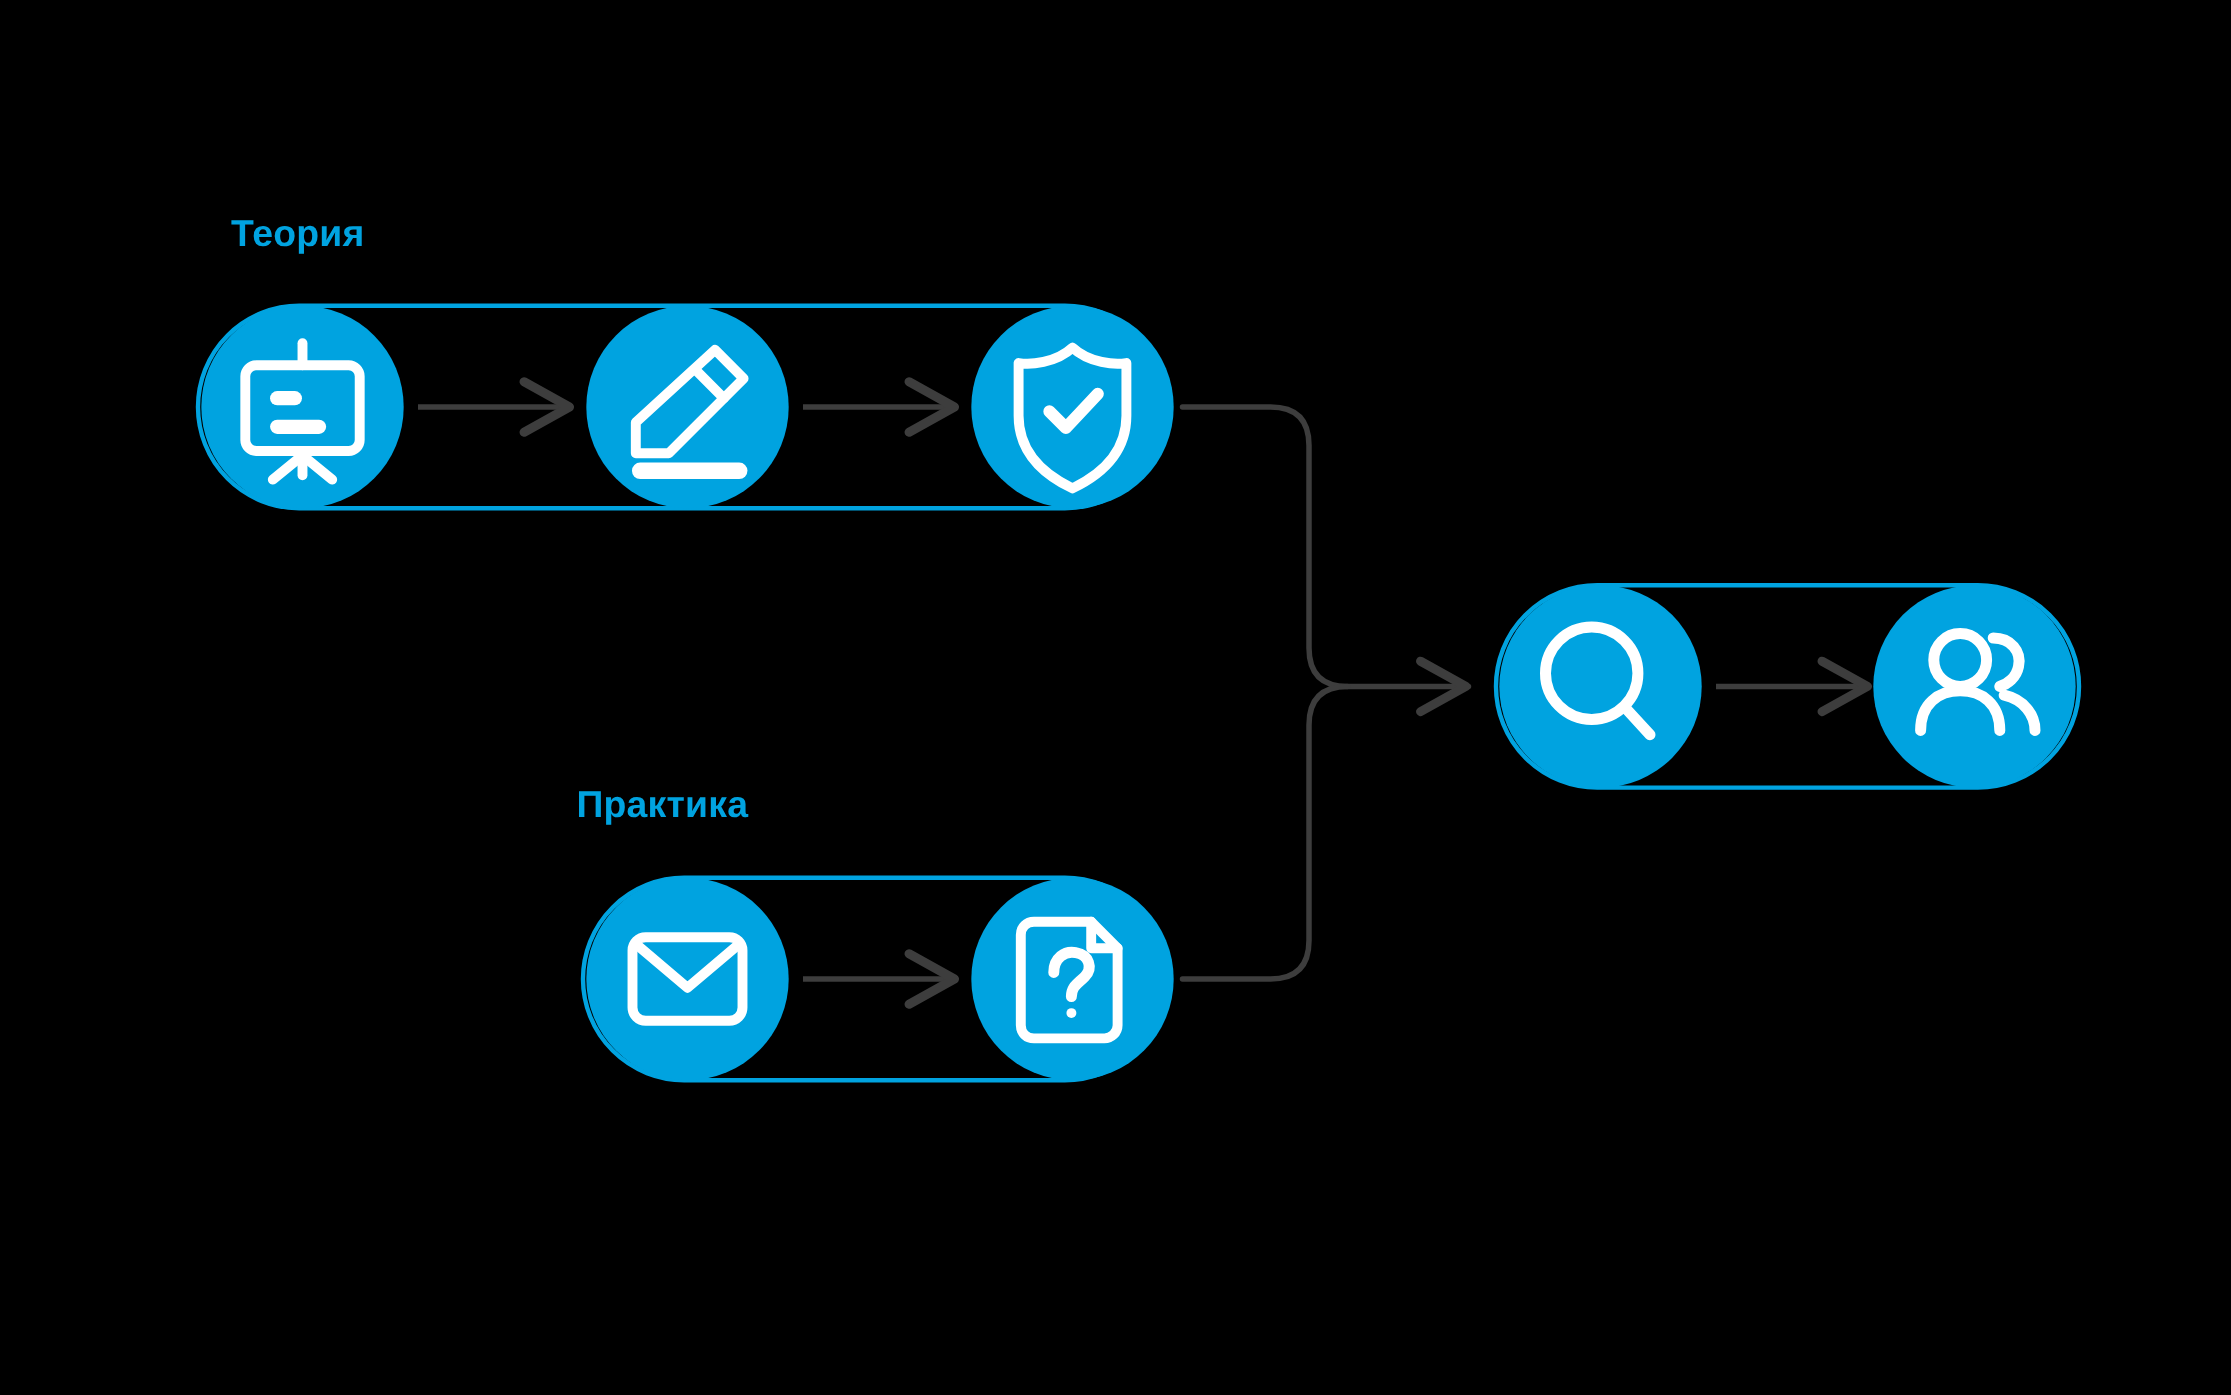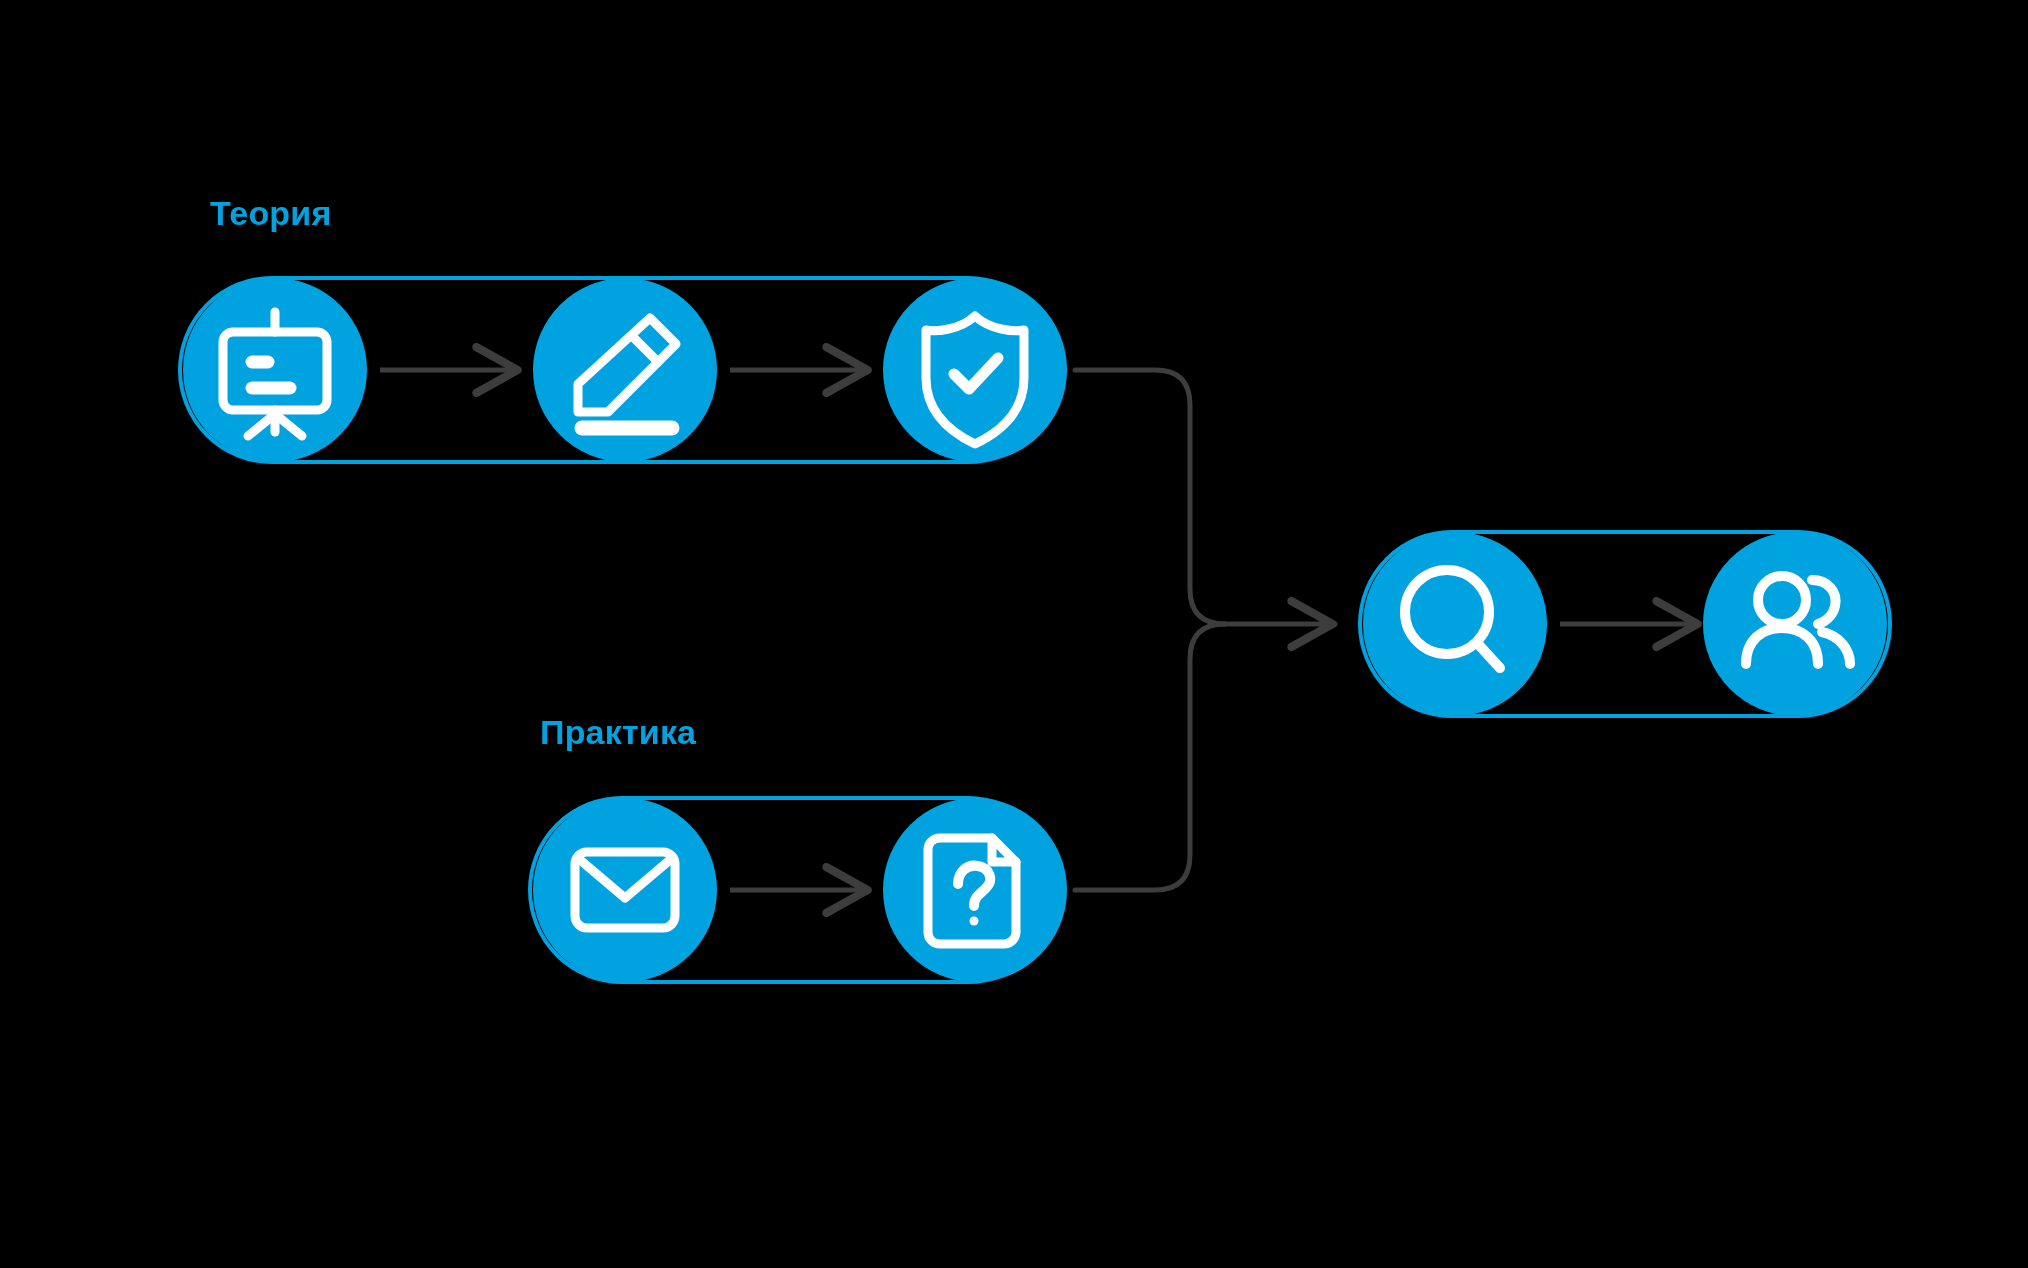--- a/index.html
+++ b/index.html
@@ -30,21 +30,21 @@
     position: absolute;
     color: #00A3E0;
     font-family: "Liberation Sans", sans-serif;
     font-weight: bold;
     font-size: 34px;
     letter-spacing: 0.2px;
     white-space: nowrap;
     line-height: 1;
   }
   #label-theory { left: 210px; top: 196px; }
-  #label-practice { left: 540px; top: 715px; }
+  #label-practice { left: 524px; top: 715px; }
 </style>
 </head>
 <body>
 
 <div id="stage">
 
   <svg id="diagram-svg" viewBox="0 0 2028 1268" xmlns="http://www.w3.org/2000/svg">
     <defs>
       <marker id="arrowOpen" viewBox="0 0 12 12" refX="10.5" refY="6" markerWidth="11" markerHeight="11" orient="auto-start-reverse">
         <path d="M 1 1 L 10 6 L 1 11" fill="none" stroke="#3D3D3D" stroke-width="1.8" stroke-linecap="round" stroke-linejoin="round"></path>

